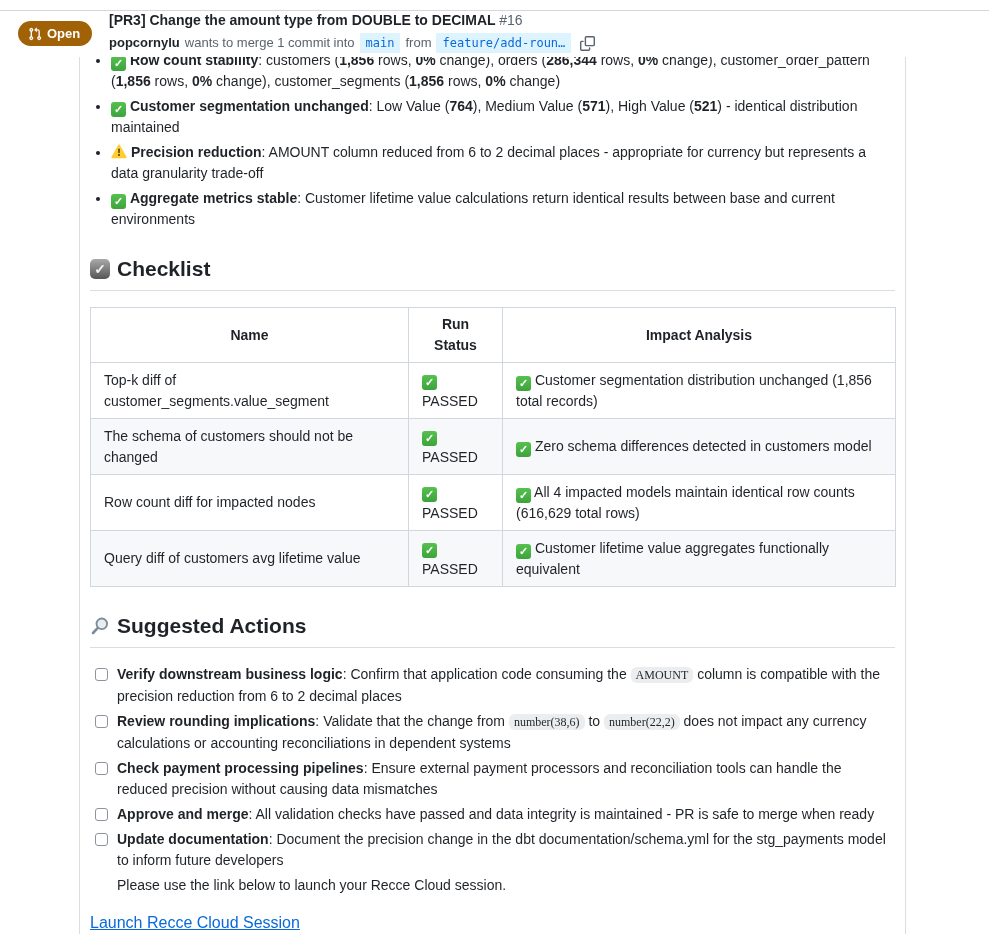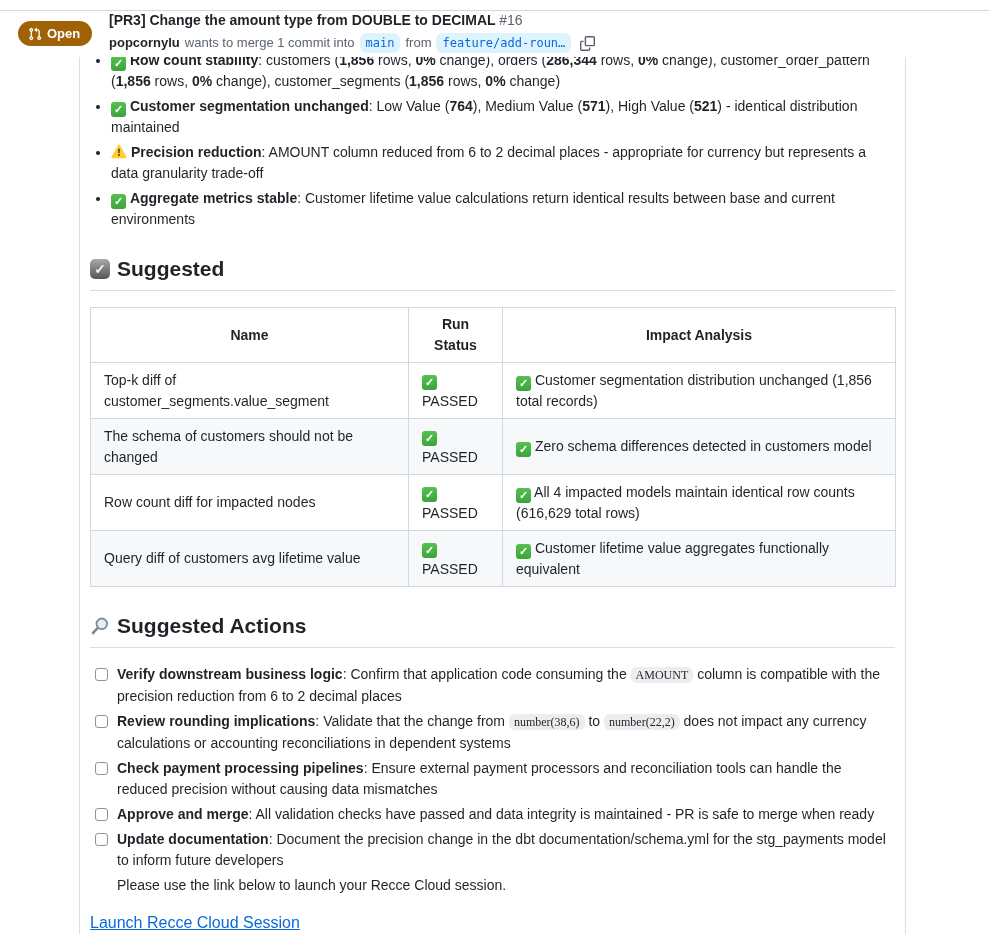--- a/index.html
+++ b/index.html
@@ -78,21 +78,21 @@
     display:flex; align-items:center; gap:5px; padding:0 12px 0 10px;
     font-size:13px; font-weight:bold;
   }
   .hdr-text { position:absolute; left:109px; top:11px; }
   .hdr-title { font-size:14px; font-weight:bold; color:#1f2328; line-height:19px; }
   .hdr-number { font-weight:normal; color:#59636e; }
   .hdr-meta { margin-top:3px; font-size:13px; color:#59636e; line-height:18px; display:flex; align-items:center; gap:5px; }
   .hdr-author { font-weight:bold; color:#1f2328; }
   .branch-label {
     font-family:"DejaVu Sans Mono", monospace; font-size:12px; color:#0969da;
-    background:#ddf4ff; padding:1px 6px; border-radius:6px; cursor:pointer;
+    background:#ddf4ff; padding:1px 6px; border-radius:0; cursor:pointer;
   }
   .copy-btn { display:inline-flex; margin-left:4px; cursor:pointer; color:#59636e; }
 </style>
 </head>
 <body>
 
 <div class="page">
 
   <div class="comment-column">
     <div class="comment-body">
@@ -103,21 +103,21 @@
           <li><svg class="emoji-warning" width="16" height="15" viewBox="0 0 16 15">
       <path d="M8 1.4 14.7 13.3 H1.3 Z" fill="#ffcc32" stroke="#ffcc32" stroke-width="1.8" stroke-linejoin="round"></path>
       <rect x="7.25" y="4.6" width="1.5" height="4.6" rx="0.75" fill="#4d3d00"></rect>
       <circle cx="8" cy="11.1" r="1" fill="#4d3d00"></circle>
     </svg> <span class="b">Precision reduction</span>: AMOUNT column reduced from 6 to 2 decimal places - appropriate for currency but represents a data granularity trade-off</li>
           <li><span class="emoji-check">✓</span> <span class="b">Aggregate metrics stable</span>: Customer lifetime value calculations return identical results between base and current environments</li>
         </ul>
 
       <h2 class="md-h2">
         <span class="icon-checklist">✓</span>
-        <span>Suggested</span>
+        <span>Checklist</span>
       </h2>
 
       <table class="checklist-table">
         <colgroup>
             <col class="col-name">
             <col class="col-status">
             <col class="col-impact">
           </colgroup>
         <thead>
           <tr>

